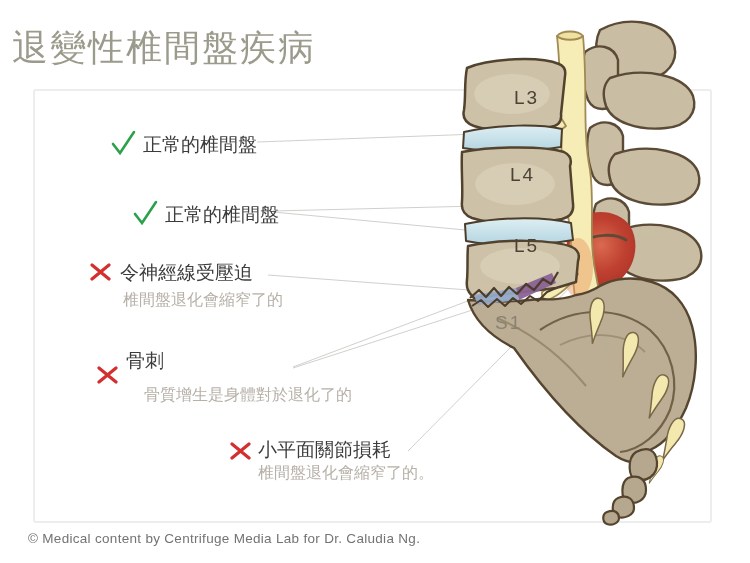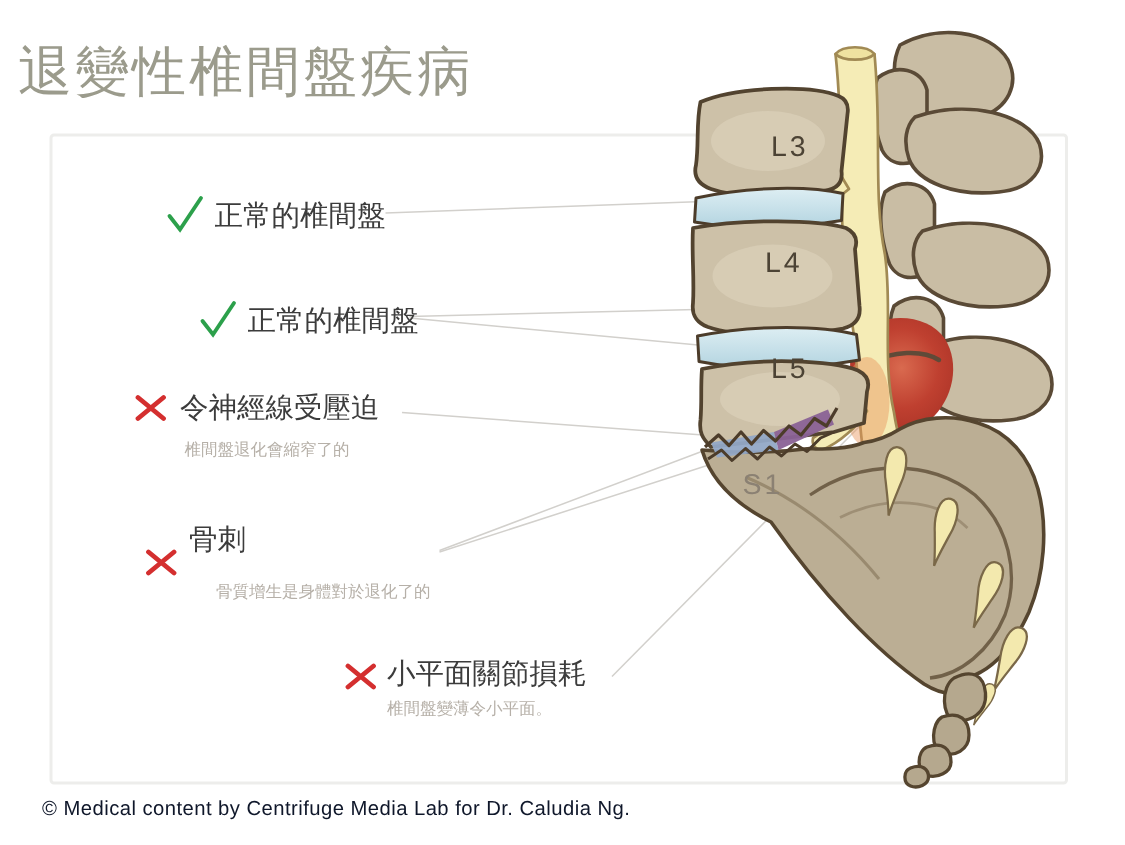--- a/index.html
+++ b/index.html
@@ -5,23 +5,23 @@
   html,body{margin:0;padding:0;background:#ffffff;}
   body{width:750px;height:563px;position:relative;overflow:hidden;
        font-family:"Liberation Sans","DejaVu Sans",sans-serif;}
   .abs{position:absolute;}
   #frame{left:33px;top:89px;width:675px;height:430px;border:2px solid #ededeb;
          border-radius:3px;background:#ffffff;}
   #title{left:12px;top:24px;font-size:36px;letter-spacing:2px;color:#9b9b8c;
          font-weight:400;white-space:nowrap;}
   #spine-svg{left:0;top:0;width:750px;height:563px;}
   .item-label{font-size:19px;color:#3c3c3c;line-height:26px;white-space:nowrap;text-align:center;}
-  .item-desc{font-size:11px;color:#b6b0a8;line-height:20px;white-space:nowrap;}
+  .item-desc{font-size:16px;color:#b6b0a8;line-height:20px;white-space:nowrap;}
   .icon{display:block;}
-  #footer{left:28px;top:531px;font-size:13.5px;color:#0f172a;letter-spacing:.3px;white-space:nowrap;}
+  #footer{left:28px;top:531px;font-size:13.5px;color:#737373;letter-spacing:.3px;white-space:nowrap;}
   svg text{font-family:"Liberation Sans","DejaVu Sans",sans-serif;}
 </style>
 </head>
 <body>
 
 <div class="abs" id="frame"></div>
 
 <div class="abs" id="title">退變性椎間盤疾病</div>
 
 <svg class="abs" id="spine-svg" viewBox="0 0 750 563" xmlns="http://www.w3.org/2000/svg">
@@ -141,16 +141,16 @@
 <div class="abs item-label" style="left:126px;top:348px">骨刺</div>
 <div class="abs item-desc" style="left:144px;top:385px">
   <div>骨質增生是身體對於退化了的</div>
 </div>
 
 <svg class="abs icon" style="left:230px;top:442px" width="21" height="18" viewBox="0 0 21 18">
   <path d="M2,2 L19,16 M19,2 L2,16" fill="none" stroke="#d42f2f" stroke-width="3.2" stroke-linecap="round"></path>
 </svg>
 <div class="abs item-label" style="left:258px;top:437px">小平面關節損耗</div>
 <div class="abs item-desc" style="left:258px;top:463px">
-  <div>椎間盤變薄令小平面。</div>
+  <div>椎間盤退化會縮窄了的。</div>
 </div>
 
 <div class="abs" id="footer">© Medical content by Centrifuge Media Lab for Dr. Caludia Ng.</div>
 
 </body></html>

